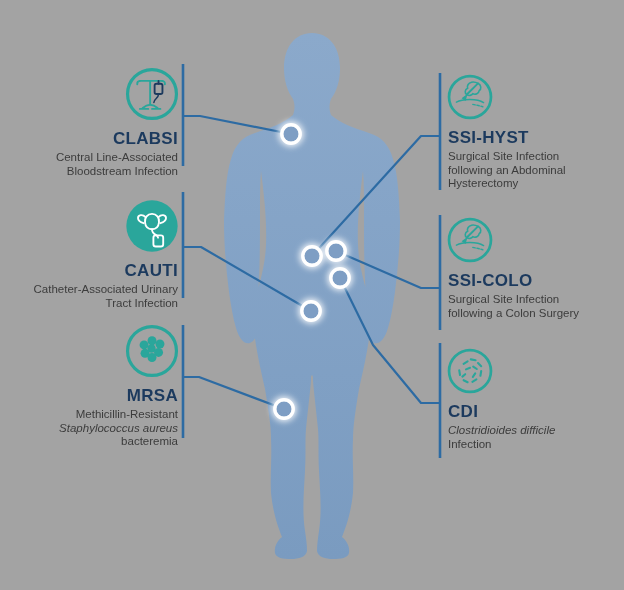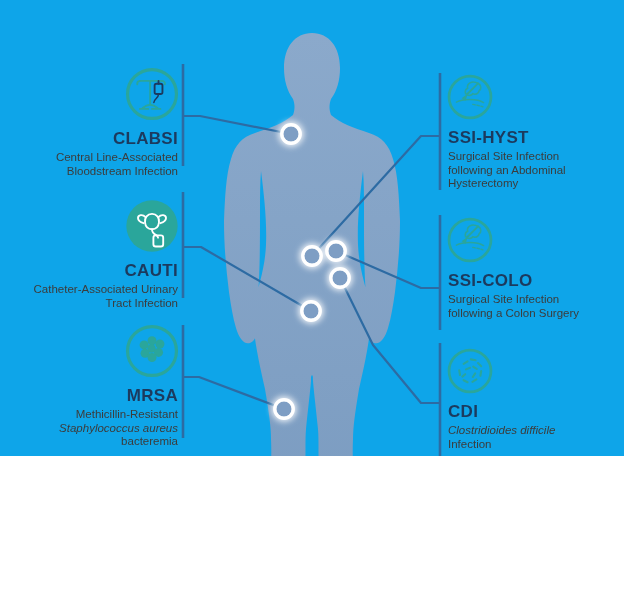--- a/index.html
+++ b/index.html
@@ -1,17 +1,17 @@
 <!DOCTYPE html>
 <html><head>
 <meta charset="utf-8">
 <style>
   html,body{margin:0;padding:0;background:#ffffff;}
   .canvas{
-    position:relative;width:624px;height:456px;background:#0ea5e9;overflow:hidden;
+    position:relative;width:624px;height:590px;background:#a3a3a3;overflow:hidden;
     font-family:"Liberation Sans", sans-serif;
   }
   .art{position:absolute;left:0;top:0;}
   .label{position:absolute;width:215px;}
   .label.left{right:446px;text-align:right;}
   .label.right{left:448px;text-align:left;}
   .icon{display:inline-block;}
   .icon-lg{width:56px;height:56px;}
   .icon-sm{width:48px;height:48px;margin-left:-2px;}
   .label.left .icon{margin-right:-2px;}

